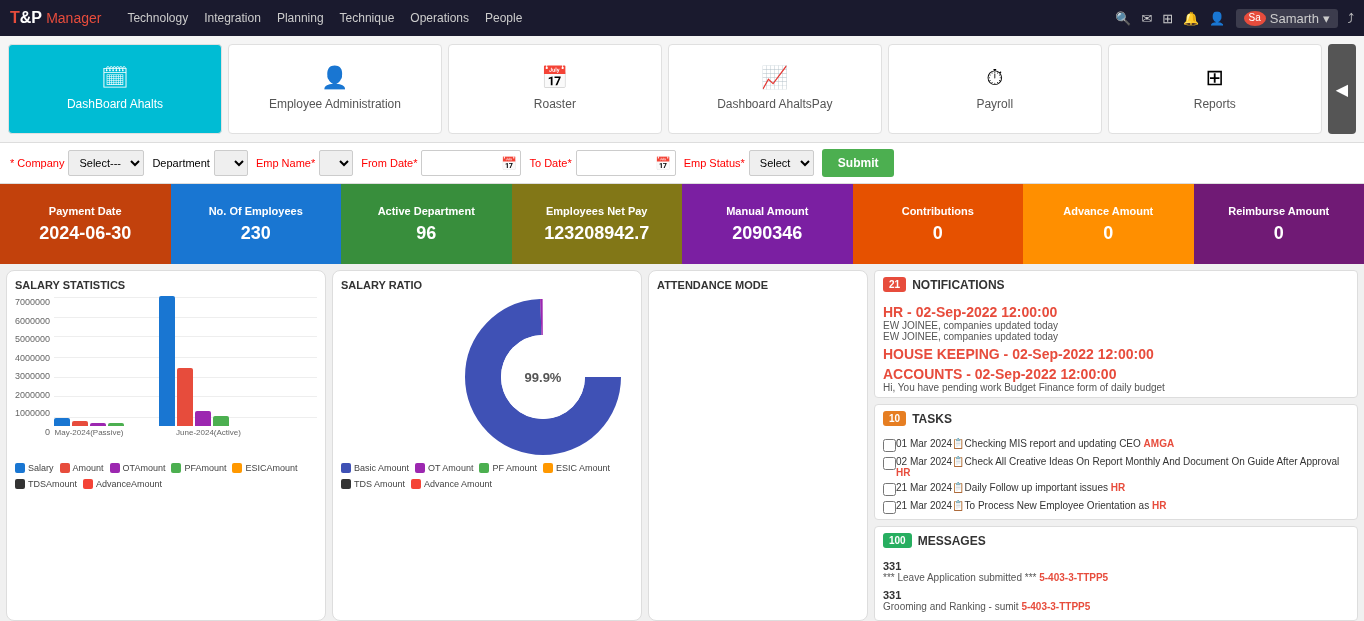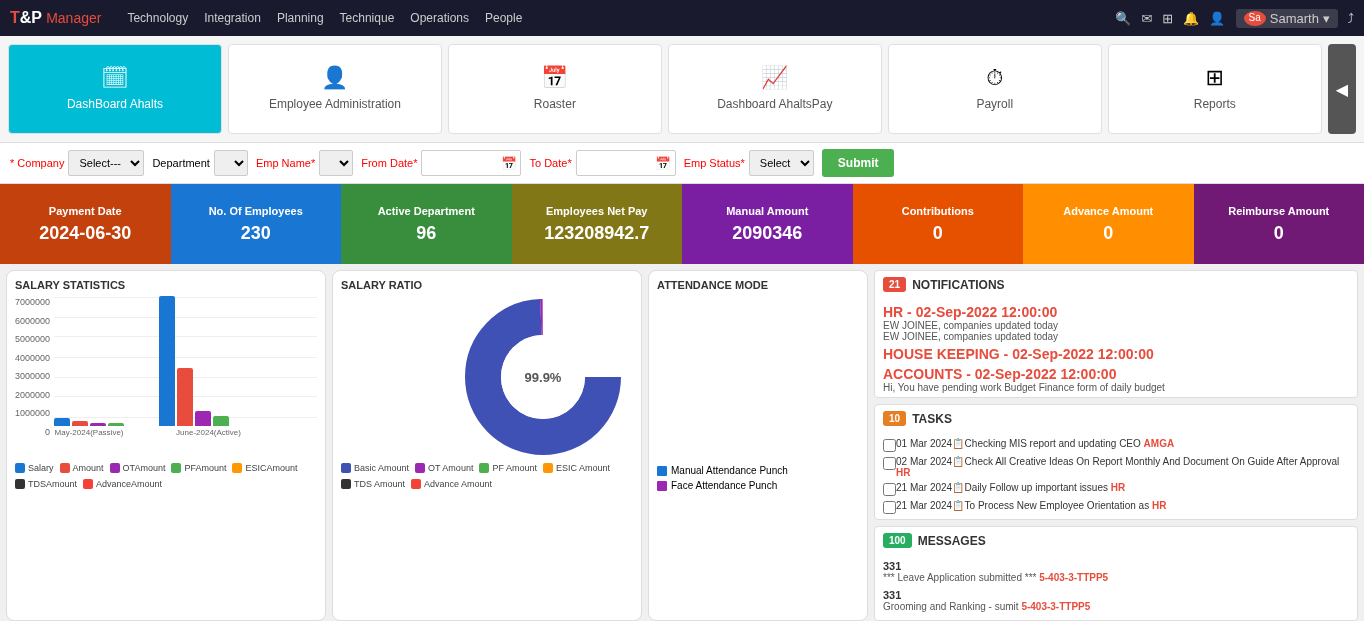--- a/index.html
+++ b/index.html
@@ -482,30 +482,20 @@
       </div>
     </div>
   </div>
 
   <div class="attendance-panel">
     <div class="chart-box">
       <h3>ATTENDANCE MODE</h3>
       <div style="height:160px;display:flex;align-items:center;justify-content:center;">
         
       </div>
-      <div class="attendance-legend">
-        <div class="attendance-legend-item">
-          <div class="att-dot" style="background:#1976d2;"></div>
-          <span>Manual Attendance Punch</span>
-        </div>
-        <div class="attendance-legend-item">
-          <div class="att-dot" style="background:#9c27b0;"></div>
-          <span>Face Attendance Punch</span>
-        </div>
-      </div>
     </div>
   </div>
 
   <div class="right-panel">
 
     <div class="side-panel-box">
       <div class="side-panel-header">
         <div class="badge">21</div>
         <div class="title">NOTIFICATIONS</div>
       </div>

